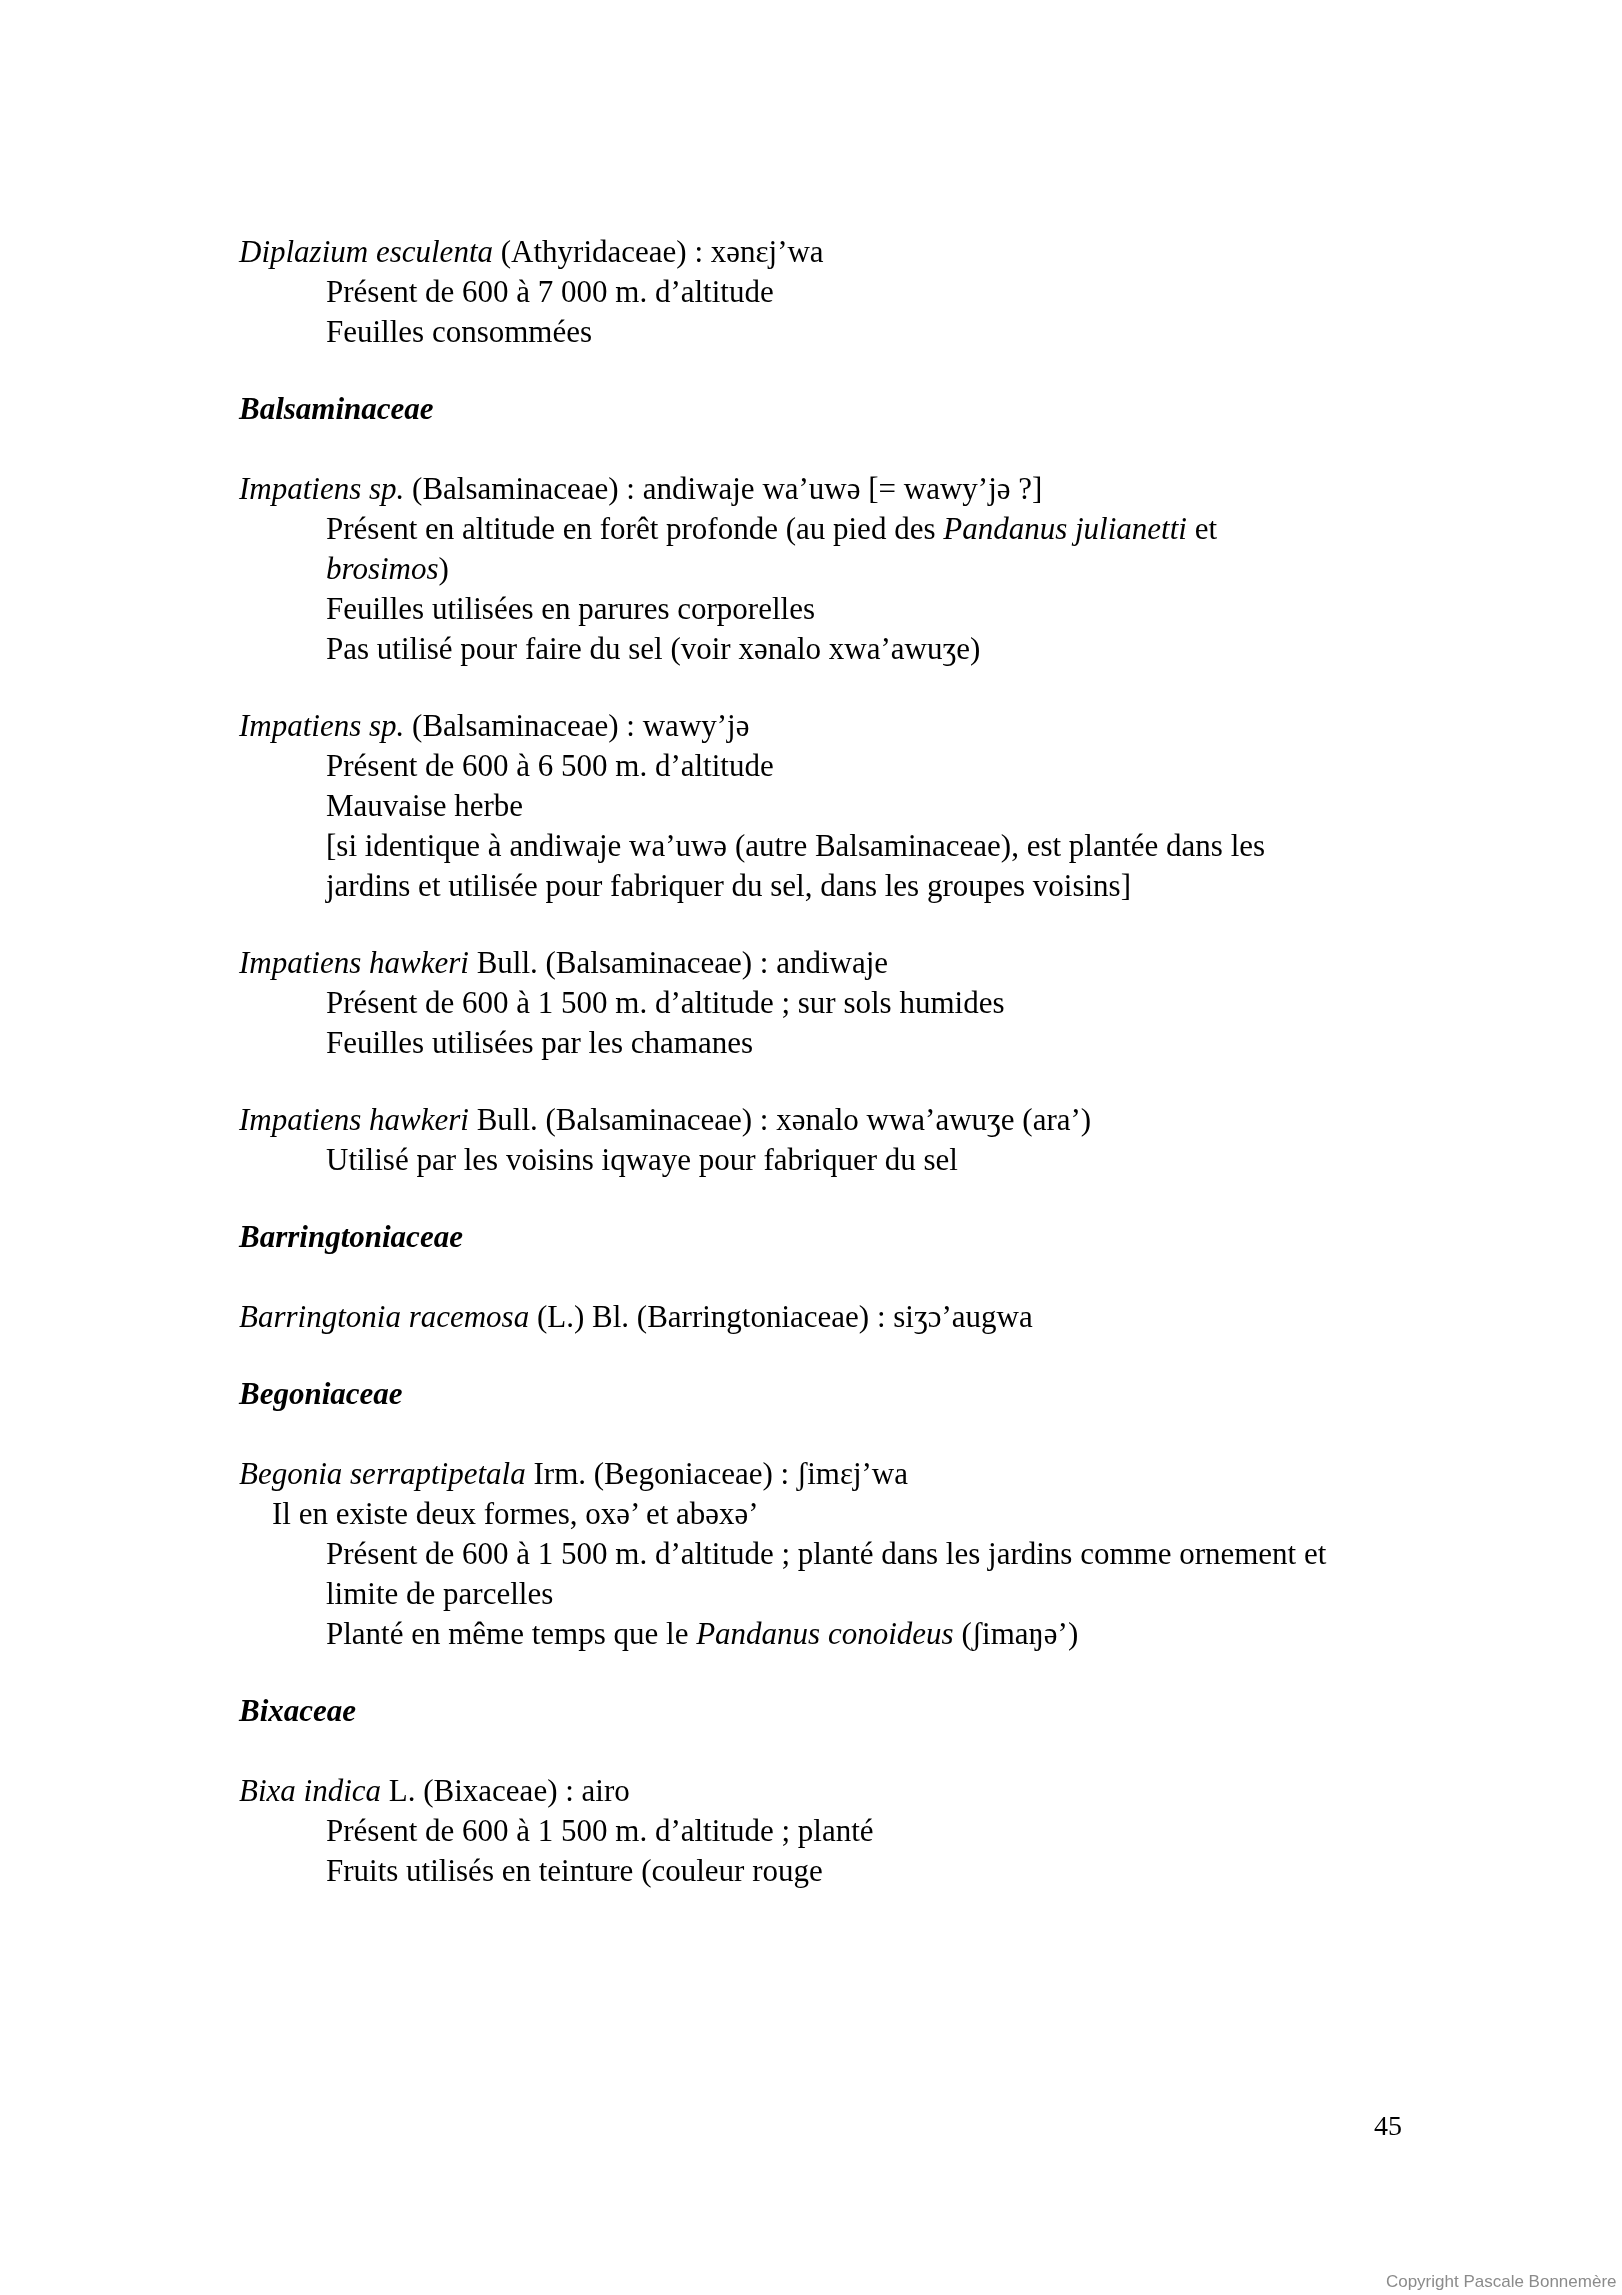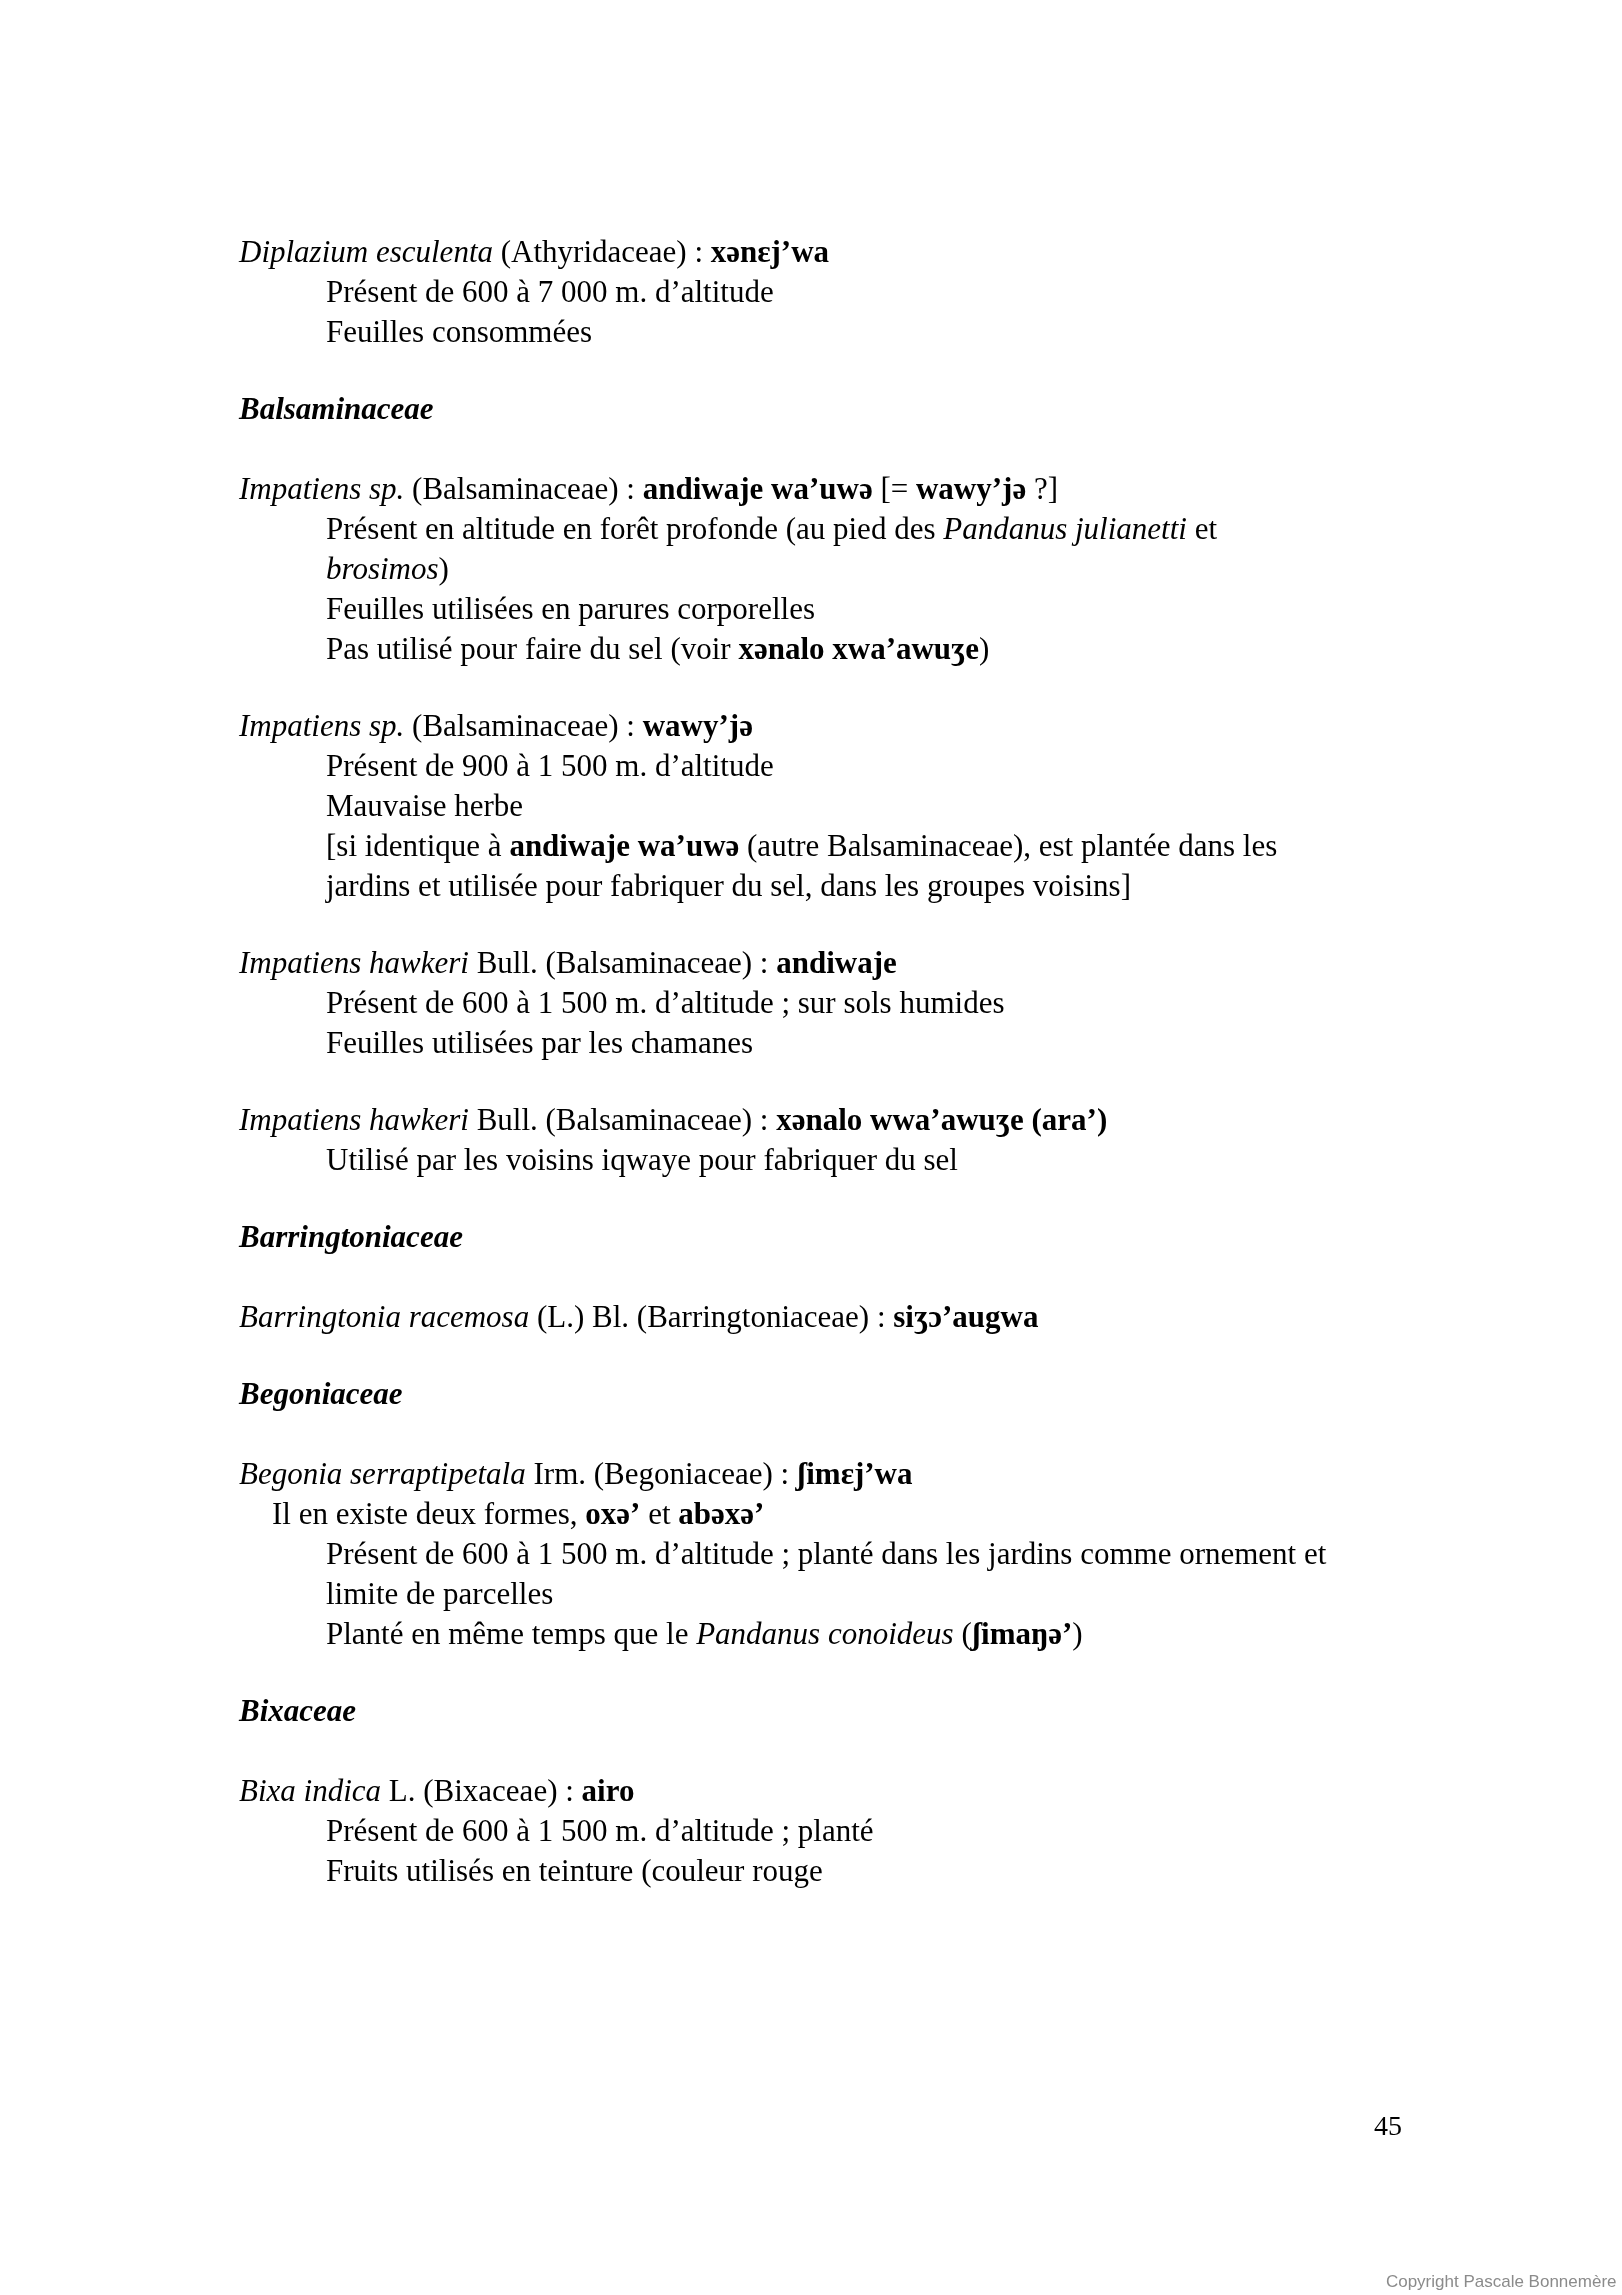--- a/index.html
+++ b/index.html
@@ -23,21 +23,21 @@
   .content {
     position: absolute;
     left: 239px;
     top: 232px;
     width: 1191px;
     font-size: 31px;
     line-height: 40px;
   }
   .seg-n { font-style: normal; font-weight: normal; text-align: center; }
   .seg-i { font-style: italic; }
-  .seg-b { font-weight: bold; }
+  .seg-b { font-weight: normal; }
   .entry { margin-bottom: 37px; }
   .entry-title { }
   .entry-line.ind-1 { padding-left: 33px; }
   .entry-line.ind-2 { padding-left: 87px; }
   .section-heading {
     font-weight: bold;
     font-style: italic;
     margin-top: 33px;
     margin-bottom: 40px;
   }
@@ -72,21 +72,21 @@
       <div class="section-heading">Balsaminaceae</div>
       <div class="entry">
         <div class="entry-title"><span class="seg-i">Impatiens sp.</span><span class="seg-n"> (Balsaminaceae) : </span><span class="seg-b">andiwaje wa’uwə</span><span class="seg-n"> [= </span><span class="seg-b">wawy’jə</span><span class="seg-n"> ?]</span></div>
         <div class="entry-line ind-2"><span class="seg-n">Présent en altitude en forêt profonde (au pied des </span><span class="seg-i">Pandanus julianetti</span><span class="seg-n"> et</span></div>
         <div class="entry-line ind-2"><span class="seg-i">brosimos</span><span class="seg-n">)</span></div>
         <div class="entry-line ind-2"><span class="seg-n">Feuilles utilisées en parures corporelles</span></div>
         <div class="entry-line ind-2"><span class="seg-n">Pas utilisé pour faire du sel (voir </span><span class="seg-b">xənalo xwa’awuʒe</span><span class="seg-n">)</span></div>
       </div>
       <div class="entry">
         <div class="entry-title"><span class="seg-i">Impatiens sp.</span><span class="seg-n"> (Balsaminaceae) : </span><span class="seg-b">wawy’jə</span></div>
-        <div class="entry-line ind-2"><span class="seg-n">Présent de 900 à 1 500 m. d’altitude</span></div>
+        <div class="entry-line ind-2"><span class="seg-n">Présent de 600 à 6 500 m. d’altitude</span></div>
         <div class="entry-line ind-2"><span class="seg-n">Mauvaise herbe</span></div>
         <div class="entry-line ind-2"><span class="seg-n">[si identique à </span><span class="seg-b">andiwaje wa’uwə</span><span class="seg-n"> (autre Balsaminaceae), est plantée dans les</span></div>
         <div class="entry-line ind-2"><span class="seg-n">jardins et utilisée pour fabriquer du sel, dans les groupes voisins]</span></div>
       </div>
       <div class="entry">
         <div class="entry-title"><span class="seg-i">Impatiens hawkeri</span><span class="seg-n"> Bull. (Balsaminaceae) : </span><span class="seg-b">andiwaje</span></div>
         <div class="entry-line ind-2"><span class="seg-n">Présent de 600 à 1 500 m. d’altitude ; sur sols humides</span></div>
         <div class="entry-line ind-2"><span class="seg-n">Feuilles utilisées par les chamanes</span></div>
       </div>
       <div class="entry">

